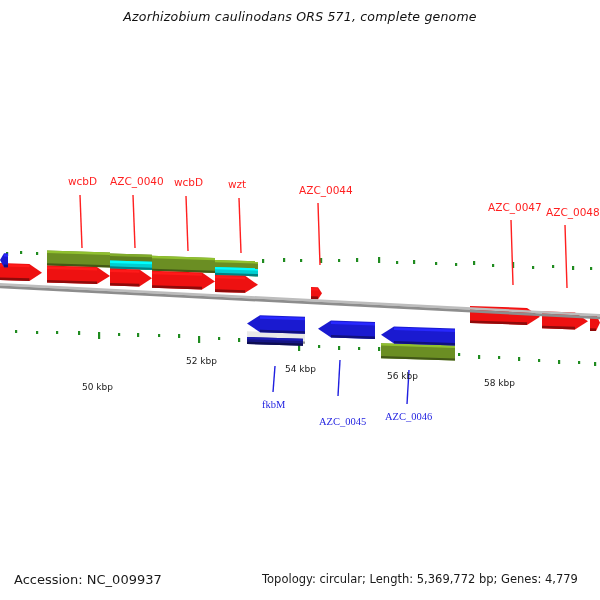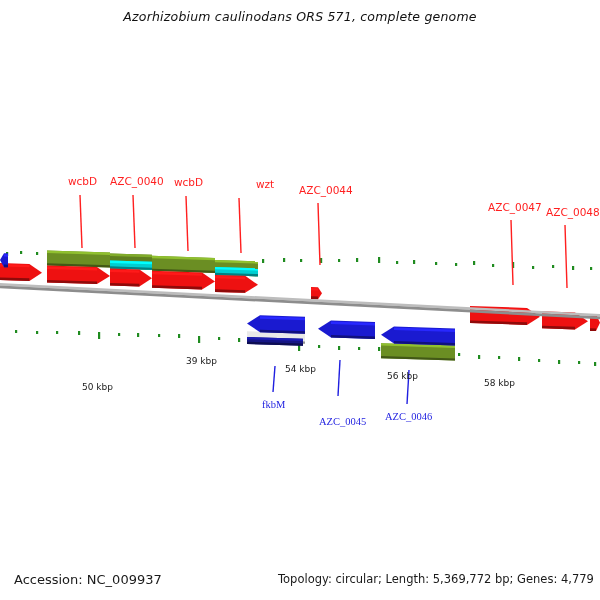--- a/index.html
+++ b/index.html
@@ -24,21 +24,20 @@
 
   
   .footer-left{
     position:absolute;left:14px;top:572px;
     font-size:13px;color:#1a1a1a;
   }
   .footer-right{
     position:absolute;left:262px;top:572px;
     font-size:11.5px;color:#1a1a1a;
     white-space:nowrap;
-    margin-left:16px;
   }
 
   
   svg.track{position:absolute;left:0;top:0;width:600px;height:600px;}
 
   
   .lbl{
     position:absolute;
     font-size:10.5px;
     white-space:nowrap;
@@ -257,33 +256,33 @@
         <line x1="275" y1="366" x2="273" y2="392" stroke="#1f1fe0" stroke-width="1.4"></line>
         <line x1="340" y1="360" x2="338" y2="396" stroke="#1f1fe0" stroke-width="1.4"></line>
         <line x1="409" y1="370" x2="407" y2="404" stroke="#1f1fe0" stroke-width="1.4"></line>
       </g>
   </svg>
 
   <div id="labels-top">
       <div class="lbl lbl-top" style="left: 68px; top: 176px;">wcbD</div>
       <div class="lbl lbl-top" style="left: 110px; top: 176px;">AZC_0040</div>
       <div class="lbl lbl-top" style="left: 174px; top: 177px;">wcbD</div>
-      <div class="lbl lbl-top" style="left: 228px; top: 179px; margin-left: 28px;">wzt</div>
+      <div class="lbl lbl-top" style="left: 228px; top: 179px;">wzt</div>
       <div class="lbl lbl-top" style="left: 299px; top: 185px;">AZC_0044</div>
       <div class="lbl lbl-top" style="left: 488px; top: 202px;">AZC_0047</div>
       <div class="lbl lbl-top" style="left: 546px; top: 207px;">AZC_0048</div>
     </div>
   <div id="labels-bottom">
       <div class="lbl lbl-bot" style="left: 262px; top: 400px;">fkbM</div>
       <div class="lbl lbl-bot" style="left: 319px; top: 417px;">AZC_0045</div>
       <div class="lbl lbl-bot" style="left: 385px; top: 412px;">AZC_0046</div>
     </div>
   <div id="labels-kbp">
       <div class="kbp" style="left: 82px; top: 355px; margin-top: 27px;">50 kbp</div>
-      <div class="kbp" style="left: 186px; top: 356px;">39 kbp</div>
+      <div class="kbp" style="left: 186px; top: 356px;">52 kbp</div>
       <div class="kbp" style="left: 285px; top: 364px;">54 kbp</div>
       <div class="kbp" style="left: 387px; top: 371px;">56 kbp</div>
       <div class="kbp" style="left: 484px; top: 378px;">58 kbp</div>
     </div>
 
   <div class="footer-left">Accession: NC_009937</div>
   <div class="footer-right">Topology: circular; Length: 5,369,772 bp; Genes: 4,779</div>
 
 </div>
 

